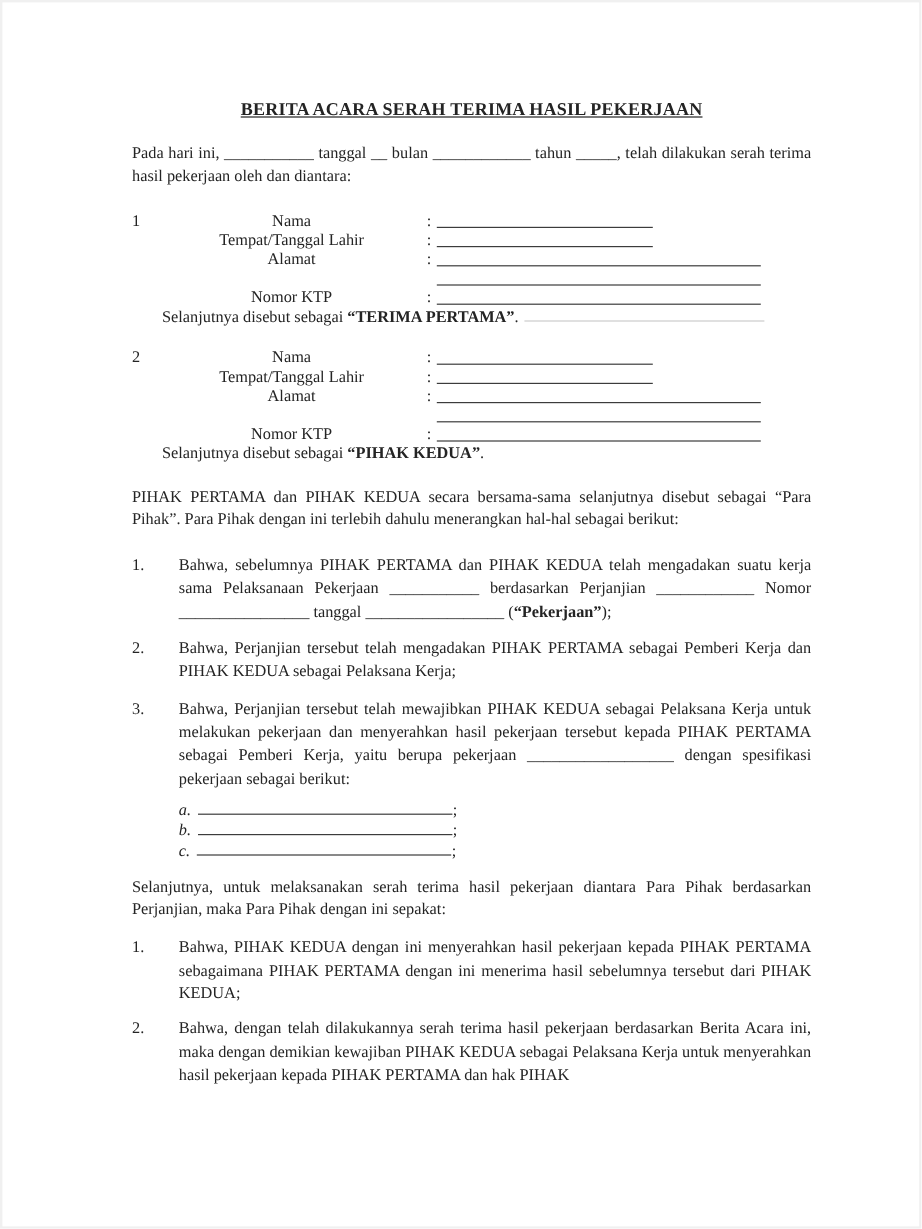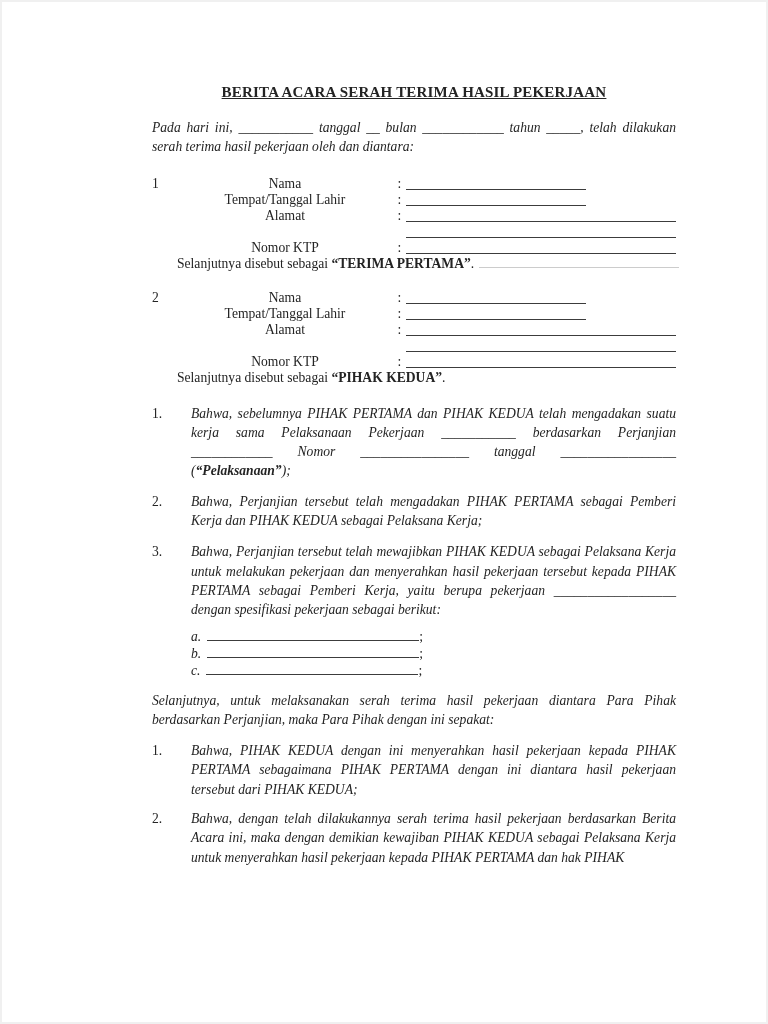--- a/index.html
+++ b/index.html
@@ -2,26 +2,26 @@
 <html><head>
 <meta charset="utf-8">
 <style>
   html,body{margin:0;padding:0;}
   body{
     width:768px;height:1024px;background:#ffffff;overflow:hidden;
     font-family:"Liberation Serif","DejaVu Serif",serif;
     color:#242424;position:relative;
   }
   .edge-frame{position:absolute;inset:0;border:2px solid #f0f0f0;pointer-events:none;}
-  .sheet{padding:84px 92px 0 110px;margin-left:42px;}
+  .sheet{padding:84px 92px 0 110px;}
   .title{
     font-size:15px;font-weight:bold;text-align:center;
     text-decoration:underline;letter-spacing:.2px;margin:0 0 17px 0;
   }
-  p{margin:0;font-style:italic;}
+  p{margin:0;}
   .just{text-align:justify;line-height:19.3px;font-size:13.6px;}
   .intro{margin-bottom:19px;}
   
   .party{display:flex;margin-bottom:18px;font-size:13.6px;}
   .pnum{width:25px;flex:none;line-height:16px;}
   .pbody{flex:1;}
   .frow{display:flex;line-height:16px;height:16px;text-align:center;}
   .flabel{width:216px;flex:none;}
   .fcolon{width:13px;flex:none;}
   .fline{border-bottom:1.4px solid #3c3c3c;height:13px;align-self:flex-start;}
@@ -118,24 +118,25 @@
         <span class="flabel">Nomor KTP</span>
           <span class="fcolon">:</span>
           <span class="fline long"></span>
       </div>
       <div class="closing">
         <span>Selanjutnya disebut sebagai </span><b>“PIHAK KEDUA”</b><span>.</span>
       </div>
     </div>
   </div>
 
+  <p class="just mb19">PIHAK PERTAMA dan PIHAK KEDUA secara bersama-sama selanjutnya disebut sebagai “Para Pihak”. Para Pihak dengan ini terlebih dahulu menerangkan hal-hal sebagai berikut:</p>
 
   <div class="li mb11">
     <span class="linum">1.</span>
-    <p class="litext"><span>Bahwa, sebelumnya PIHAK PERTAMA dan PIHAK KEDUA telah mengadakan suatu kerja sama Pelaksanaan Pekerjaan ___________ berdasarkan Perjanjian ____________ Nomor ________________ tanggal _________________ (</span><b>“Pelaksanaan”</b><span>);</span></p>
+    <p class="litext"><span>Bahwa, sebelumnya PIHAK PERTAMA dan PIHAK KEDUA telah mengadakan suatu kerja sama Pelaksanaan Pekerjaan ___________ berdasarkan Perjanjian ____________ Nomor ________________ tanggal _________________ (</span><b>“Pekerjaan”</b><span>);</span></p>
   </div>
   <div class="li mb12">
     <span class="linum">2.</span>
     <p class="litext">Bahwa, Perjanjian tersebut telah mengadakan PIHAK PERTAMA sebagai Pemberi Kerja dan PIHAK KEDUA sebagai Pelaksana Kerja;</p>
   </div>
   <div class="li mb8">
     <span class="linum">3.</span>
     <p class="litext">Bahwa, Perjanjian tersebut telah mewajibkan PIHAK KEDUA sebagai Pelaksana Kerja untuk melakukan pekerjaan dan menyerahkan hasil pekerjaan tersebut kepada PIHAK PERTAMA sebagai Pemberi Kerja, yaitu berupa pekerjaan __________________ dengan spesifikasi pekerjaan sebagai berikut:</p>
   </div>
 
@@ -148,20 +149,20 @@
     </div>
     <div class="srow">
       <i class="sletter">c.</i><span class="sline"></span><span>;</span>
     </div>
   </div>
 
   <p class="just mb12">Selanjutnya, untuk melaksanakan serah terima hasil pekerjaan diantara Para Pihak berdasarkan Perjanjian, maka Para Pihak dengan ini sepakat:</p>
 
   <div class="li mb10">
     <span class="linum">1.</span>
-    <p class="litext">Bahwa, PIHAK KEDUA dengan ini menyerahkan hasil pekerjaan kepada PIHAK PERTAMA sebagaimana PIHAK PERTAMA dengan ini diantara hasil pekerjaan tersebut dari PIHAK KEDUA;</p>
+    <p class="litext">Bahwa, PIHAK KEDUA dengan ini menyerahkan hasil pekerjaan kepada PIHAK PERTAMA sebagaimana PIHAK PERTAMA dengan ini menerima hasil sebelumnya tersebut dari PIHAK KEDUA;</p>
   </div>
   <div class="li">
     <span class="linum">2.</span>
     <p class="litext">Bahwa, dengan telah dilakukannya serah terima hasil pekerjaan berdasarkan Berita Acara ini, maka dengan demikian kewajiban PIHAK KEDUA sebagai Pelaksana Kerja untuk menyerahkan hasil pekerjaan kepada PIHAK PERTAMA dan hak PIHAK</p>
   </div>
 
 </div>
 
 </body></html>

